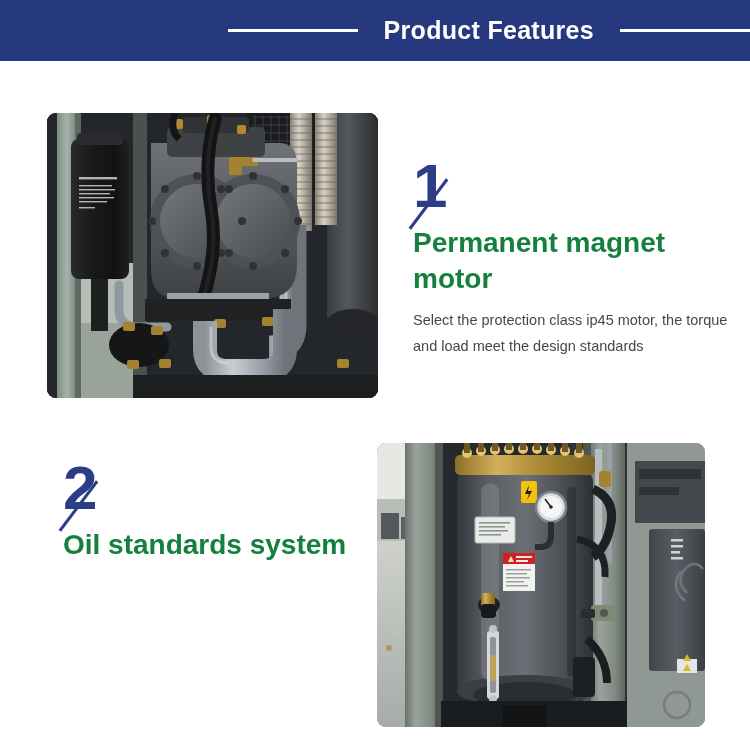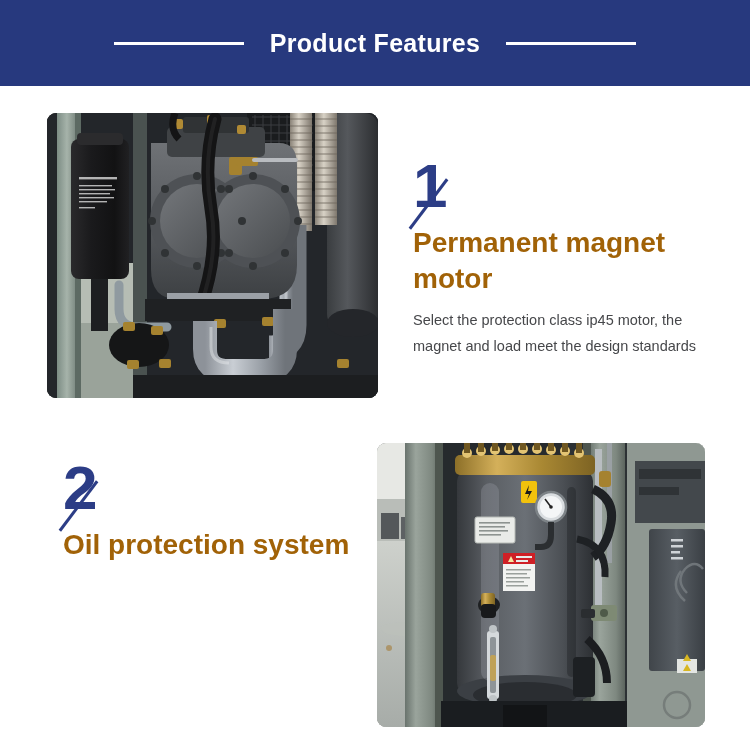--- a/index.html
+++ b/index.html
@@ -13,25 +13,25 @@
     font-family: "Liberation Sans", sans-serif;
     overflow: hidden;
     position: relative;
   }
 
   
   .banner {
     position: absolute;
     left: 0; top: 0;
     width: 750px;
-    height: 86px;
+    height: 61px;
     background: #27397E;
     display: flex;
     align-items: center;
-    justify-content: center;
+    justify-content: flex-end;
     gap: 0;
   }
   .banner-rule {
     width: 130px;
     height: 3px;
     background: #ffffff;
   }
   .banner-title {
     color: #ffffff;
     font-size: 25px;
@@ -83,21 +83,21 @@
     left: 14px;
     top: 12px;
     width: 3px;
     height: 62px;
     background: #2C3D86;
     transform: rotate(37deg);
     transform-origin: center;
   }
 
   .feat-title {
-    color: #a16207;
+    color: #15803d;
     font-size: 28px;
     font-weight: bold;
     line-height: 1.28;
     margin: 0 0 10px 0;
     max-width: 300px;
   }
   .feat-desc {
     color: #46474a;
     font-size: 14.5px;
     line-height: 1.85;
@@ -268,32 +268,32 @@
       <rect x="86" y="262" width="245" height="23" fill="#1c1e20"></rect>
     </svg>
   </div>
 
   <div class="textcol textcol-1">
     <div class="num-mark">
       <span class="glyph">1</span>
       <span class="slash"></span>
     </div>
     <h2 class="feat-title">Permanent magnet motor</h2>
-    <p class="feat-desc">Select the protection class ip45 motor, the magnet and load meet the design standards</p>
+    <p class="feat-desc">Select the protection class ip45 motor, the torque and load meet the design standards</p>
   </div>
 </section>
 
 <section class="feature feature-2">
 
   <div class="textcol textcol-2">
     <div class="num-mark">
       <span class="glyph">2</span>
       <span class="slash"></span>
     </div>
-    <h2 class="feat-title">Oil protection system</h2>
+    <h2 class="feat-title">Oil standards system</h2>
   </div>
 
   <div class="photo photo-2">
     <svg width="328" height="284" viewBox="0 0 328 284" xmlns="http://www.w3.org/2000/svg">
       <defs>
         <linearGradient id="colG" x1="0" y1="0" x2="1" y2="0">
           <stop offset="0" stop-color="#69736d"></stop>
           <stop offset="0.3" stop-color="#9aa49c"></stop>
           <stop offset="0.75" stop-color="#7e8880"></stop>
           <stop offset="1" stop-color="#5c655f"></stop>

